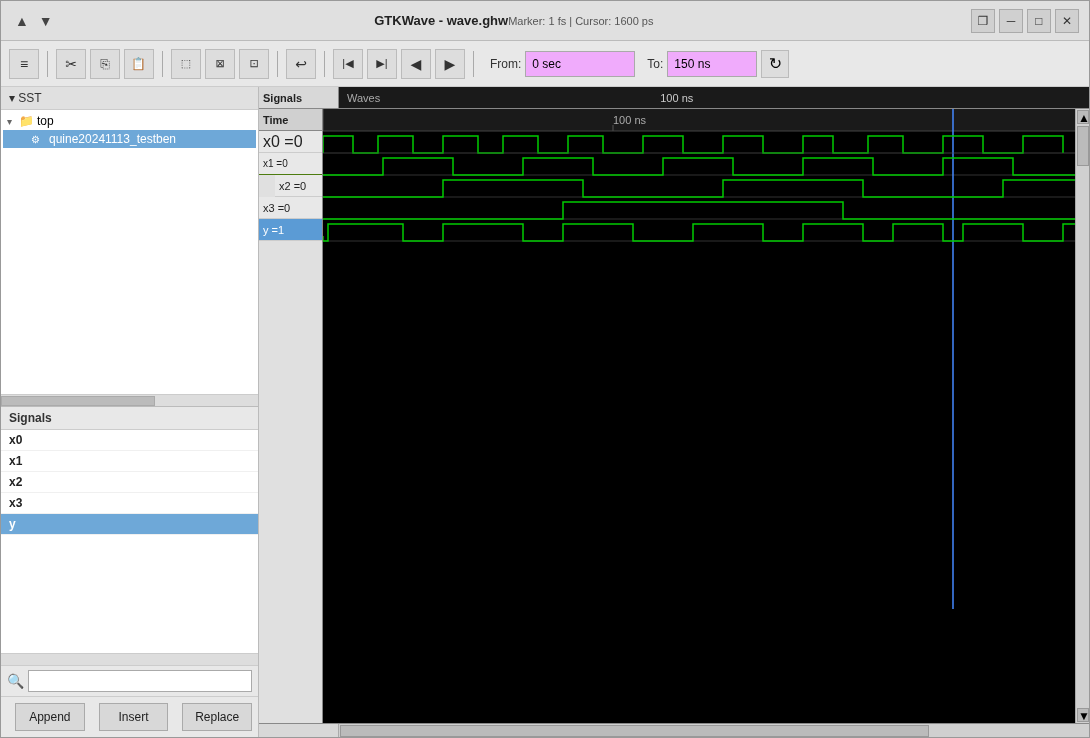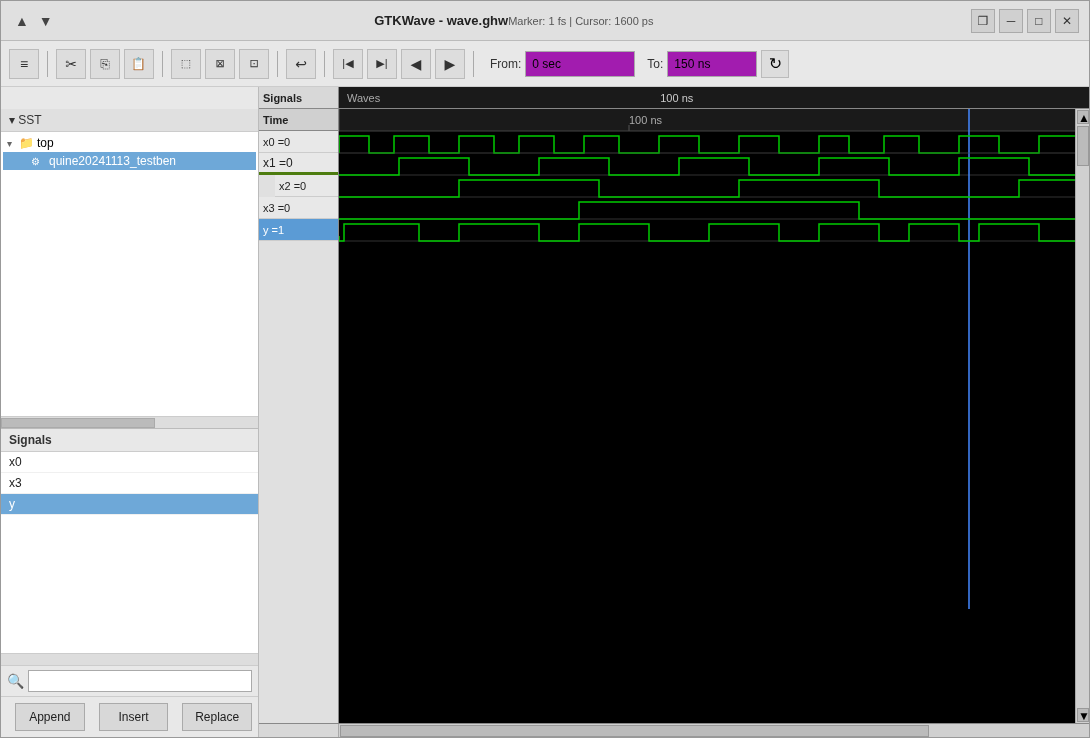--- a/index.html
+++ b/index.html
@@ -15,47 +15,47 @@
     .titlebar-controls { display: flex; gap: 4px; }
     .titlebar-btn { width: 24px; height: 24px; background: #d0d0d0; border: 1px solid #aaa; cursor: pointer; display: flex; align-items: center; justify-content: center; font-size: 12px; color: #333; }
     .titlebar-arrows { display: flex; gap: 2px; }
     .titlebar-arrow { font-size: 14px; color: #444; cursor: pointer; padding: 2px 4px; }
 
     
     .toolbar { background: #e8e8e8; height: 46px; display: flex; align-items: center; padding: 0 8px; gap: 4px; border-bottom: 1px solid #ccc; }
     .tb-btn { width: 30px; height: 30px; background: #ddd; border: 1px solid #bbb; display: flex; align-items: center; justify-content: center; cursor: pointer; font-size: 14px; color: #333; }
     .tb-sep { width: 1px; height: 26px; background: #aaa; margin: 0 4px; }
     .tb-label { font-size: 12px; color: #333; margin-left: 8px; }
-    .tb-input { height: 26px; padding: 2px 6px; border: 1px solid #aaa; background: #a21caf; font-size: 12px; width: 110px; }
+    .tb-input { height: 26px; padding: 2px 6px; border: 1px solid #aaa; background: #f0abfc; font-size: 12px; width: 110px; }
     .tb-input-small { width: 90px; }
     .refresh-btn { width: 28px; height: 28px; background: #ddd; border: 1px solid #bbb; display: flex; align-items: center; justify-content: center; cursor: pointer; font-size: 16px; }
 
     
     .main { display: flex; flex: 1; overflow: hidden; }
 
     
     .left-panel { width: 258px; display: flex; flex-direction: column; background: #e8e8e8; border-right: 1px solid #bbb; }
 
     
-    .sst-section { height: 320px; display: flex; flex-direction: column; border-bottom: 1px solid #bbb; margin-top: 22px; }
+    .sst-section { height: 320px; display: flex; flex-direction: column; border-bottom: 1px solid #bbb; }
     .sst-header { padding: 4px 8px; font-size: 12px; color: #333; background: #e0e0e0; border-bottom: 1px solid #ccc; }
     .sst-tree { flex: 1; background: white; overflow-y: auto; padding: 2px; }
     .tree-item { display: flex; align-items: center; padding: 2px 4px; cursor: pointer; }
     .tree-item.selected { background: #6ea8d8; color: white; }
     .tree-toggle { width: 12px; font-size: 10px; color: #666; }
     .tree-icon { width: 16px; font-size: 12px; margin-right: 2px; }
     .tree-label { font-size: 12px; text-align: right; }
     .tree-indent { padding-left: 16px; }
     .sst-scrollbar { height: 12px; background: #ddd; border-top: 1px solid #ccc; position: relative; }
     .sst-scrollbar-thumb { height: 10px; width: 60%; background: #bbb; position: absolute; left: 0; top: 1px; border: 1px solid #aaa; }
 
     
     .signals-section { flex: 1; display: flex; flex-direction: column; }
     .signals-header { padding: 4px 8px; font-size: 12px; color: #333; background: #e8e8e8; border-bottom: 1px solid #ccc; font-weight: bold; }
-    .signals-list { flex: 1; background: white; overflow-y: auto; }
+    .signals-list { flex: 1; background: white; overflow-y: auto; font-weight: bold; }
     .signal-item { padding: 3px 8px; cursor: pointer; font-size: 12px; color: #222; border-bottom: 1px solid #f0f0f0; }
     .signal-item.selected { background: #6ea8d8; color: white; }
     .signals-scrollbar { height: 12px; background: #ddd; border-top: 1px solid #ccc; }
 
     
     .search-bar { padding: 4px 6px; background: #e8e8e8; border-top: 1px solid #ccc; display: flex; align-items: center; }
     .search-icon { font-size: 14px; color: #666; margin-right: 4px; }
     .search-input { flex: 1; height: 22px; border: 1px solid #aaa; padding: 2px 4px; font-size: 12px; background: white; }
 
     
@@ -135,20 +135,22 @@
         </div>
         <div class="sst-scrollbar">
           <div class="sst-scrollbar-thumb"></div>
         </div>
       </div>
 
       <div class="signals-section">
         <div class="signals-header">Signals</div>
         <div class="signals-list">
           <div class="signal-item">x0</div>
+          <div class="signal-item">x1</div>
+          <div class="signal-item">x2</div>
           <div class="signal-item">x3</div>
           <div class="signal-item selected">y</div>
         </div>
         <div class="signals-scrollbar"></div>
       </div>
 
       <div class="search-bar">
         <span class="search-icon">🔍</span>
         <input class="search-input" type="text" style="">
       </div>
@@ -167,29 +169,29 @@
         <div class="shdr-signals">Signals</div>
         <div class="shdr-waves" style="color:#aaa;">
           Waves
           
           <span style="margin-left:280px; color:#ccc; font-size:11px;">100 ns</span>
         </div>
       </div>
 
       <div style="flex:1; display:flex; overflow:hidden;">
 
-        <div style="width:80px; background:#e0e0e0; border-right:1px solid #888; display:flex; flex-direction:column;">
+        <div style="width:64px; background:#e0e0e0; border-right:1px solid #888; display:flex; flex-direction:column;">
 
           <div style="height:22px; background:#d0d0d0; border-bottom:1px solid #888; display:flex; align-items:center; padding:0 4px; font-size:11px; font-weight:bold; color:#222;">
             <span>Time</span>
           </div>
-          <div style="height:22px; background:#e8e8e8; border-bottom:1px solid #ccc; display:flex; align-items:center; padding:0 4px; font-size:11px; color:#222;">
+          <div style="height:22px; background:#e8e8e8; border-bottom:1px solid #ccc; display:flex; align-items:center; padding:0 4px; font-size:16px; color:#222;">
             <span>x0 =0</span>
           </div>
-          <div style="height:22px; background:#e8e8e8; border-bottom:3px solid #4d7c0f; display:flex; align-items:center; padding:0 4px; font-size:12px; color:#222;text-align:right;">
+          <div style="height:22px; background:#e8e8e8; border-bottom:1px solid #4d7c0f; display:flex; align-items:center; padding:0 4px; font-size:10px; color:#222;text-align:right;">
             <span>x1 =0</span>
           </div>
           <div style="height:22px; background:#e8e8e8; border-bottom:1px solid #ccc; display:flex; align-items:center; padding:0 4px; font-size:11px; color:#222;margin-left:16px;">
             <span>x2 =0</span>
           </div>
           <div style="height:22px; background:#e8e8e8; border-bottom:1px solid #ccc; display:flex; align-items:center; padding:0 4px; font-size:11px; color:#222;">
             <span>x3 =0</span>
           </div>
           <div style="height:22px; background:#5b9bd5; border-bottom:1px solid #ccc; display:flex; align-items:center; padding:0 4px; font-size:11px; color:white;">
             <span>y =1</span>

